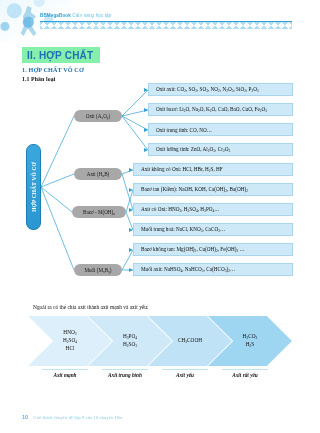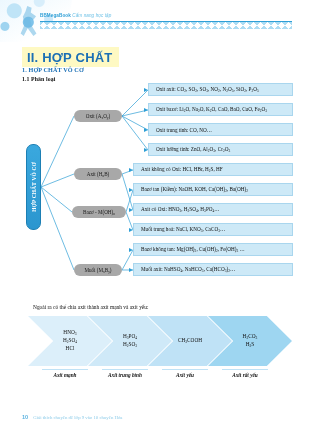--- a/index.html
+++ b/index.html
@@ -42,22 +42,22 @@
     background-image:
       linear-gradient(45deg, #9fd6f1 25%, transparent 25%, transparent 75%, #9fd6f1 75%),
       linear-gradient(-45deg, #9fd6f1 25%, transparent 25%, transparent 75%, #9fd6f1 75%);
     background-size: 7px 7px; background-position: 0 0, 0 0; opacity:.85;
   }
 
   
   .h2 {
     position:absolute; left:22px; top:47px;
     font-family:"Liberation Sans", sans-serif;
-    font-size:13px; font-weight:700; color:#1b6fb5;
-    background:#fef9c3; padding:2.5px 7px 2.5px 5px; letter-spacing:.2px;
+    font-size:10px; font-weight:700; color:#1b6fb5;
+    background:#86efac; padding:2.5px 7px 2.5px 5px; letter-spacing:.2px;
   }
   .h3 {
     position:absolute; left:22px; top:66px;
     font-family:"Liberation Serif", serif;
     font-size:6.2px; font-weight:700; color:#1b6fb5; letter-spacing:.1px;
   }
   .h4 {
     position:absolute; left:22px; top:76px;
     font-family:"Liberation Serif", serif;
     font-size:5.8px; font-weight:700; color:#111; letter-spacing:.1px;

